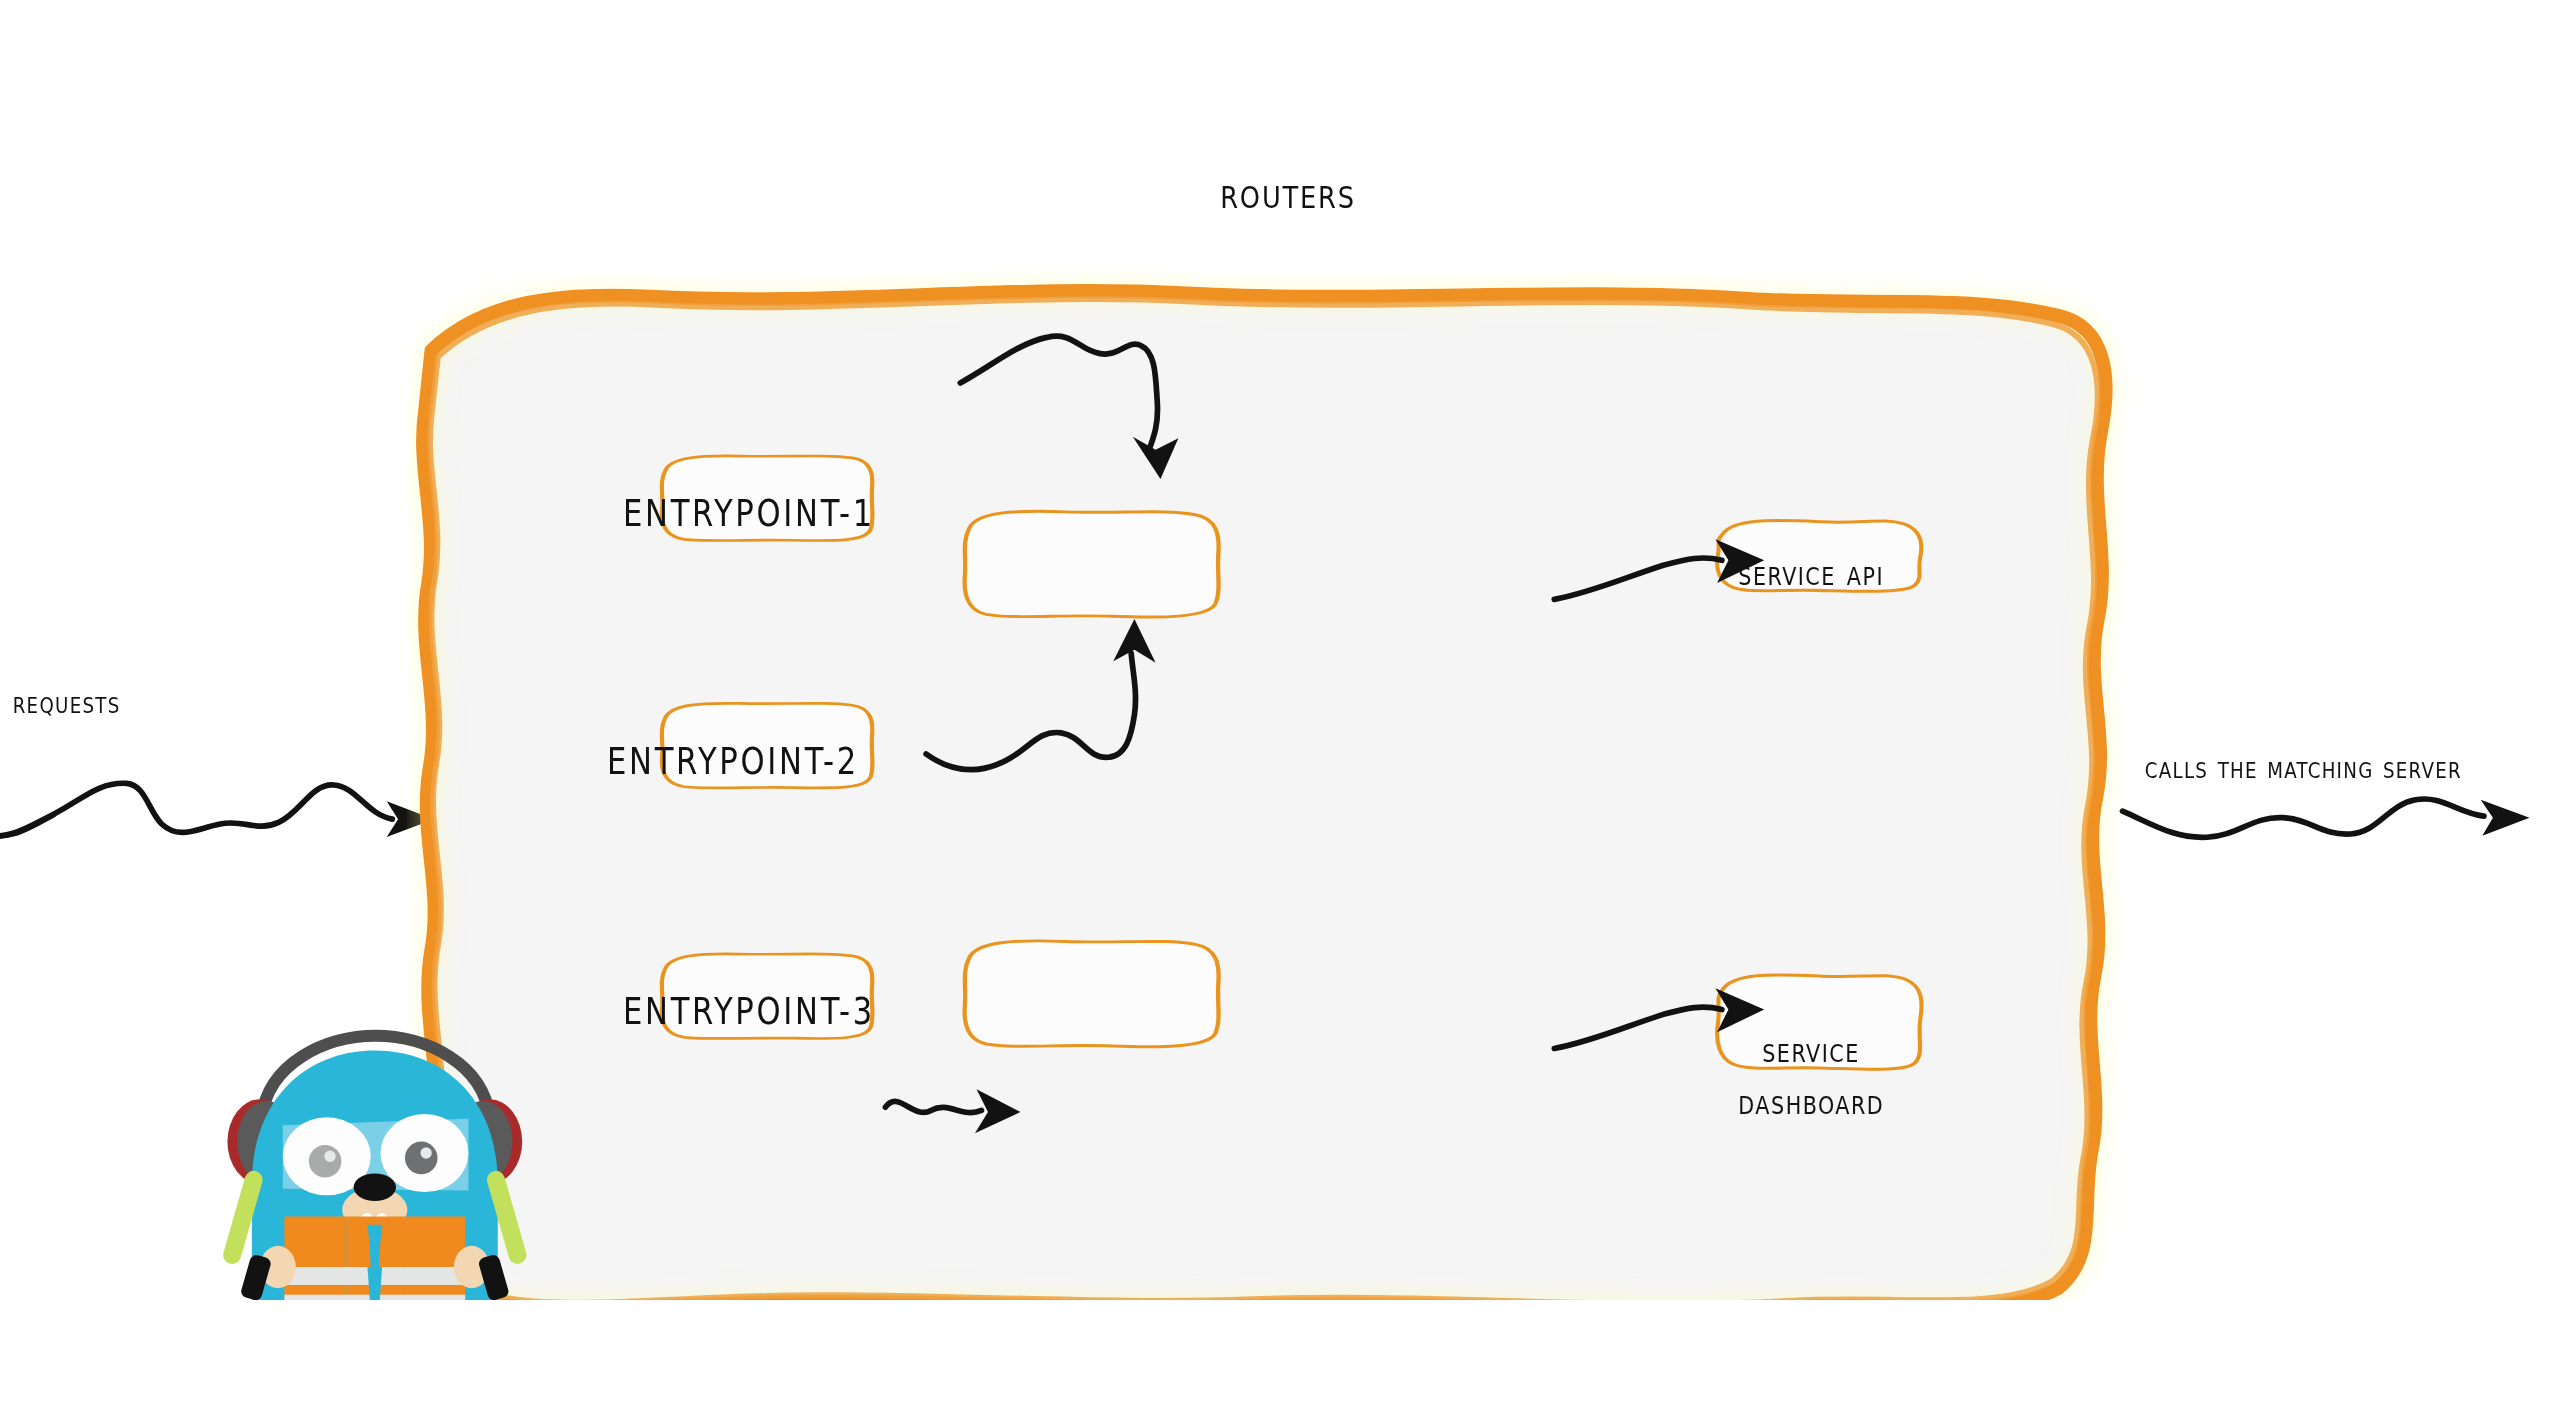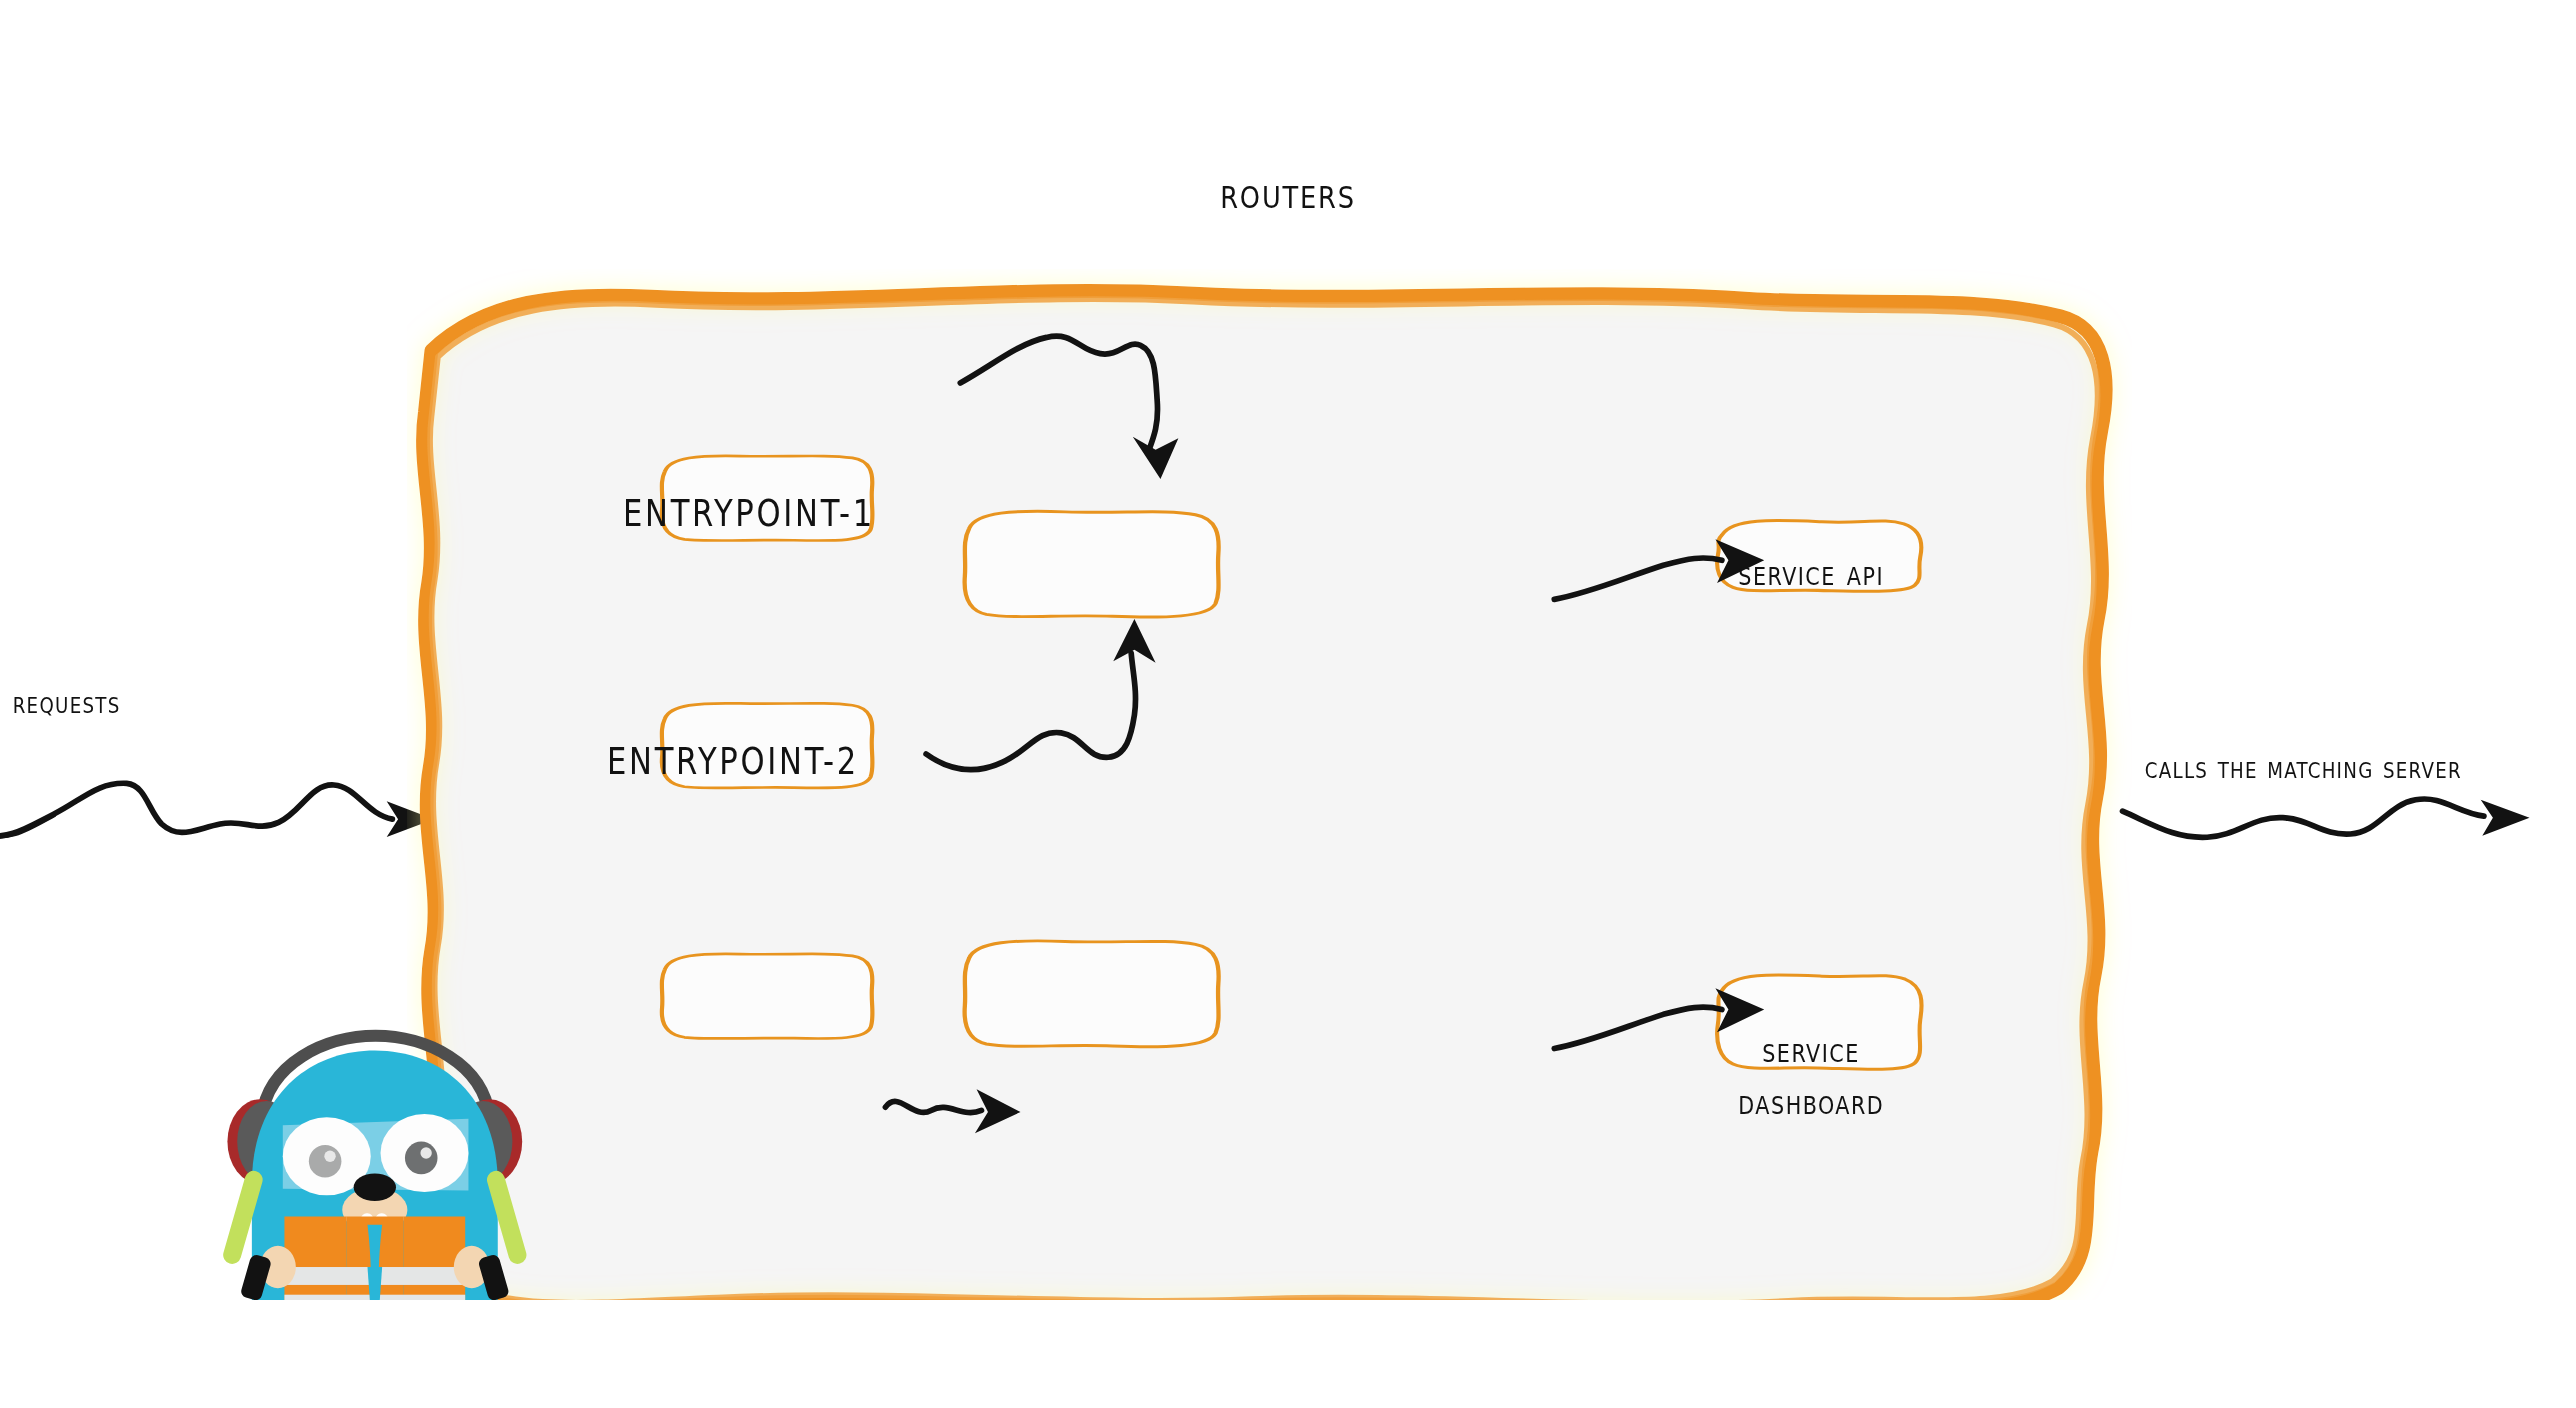--- a/index.html
+++ b/index.html
@@ -217,20 +217,25 @@
         <div class="hand ep-label">entrypoint-1</div>
       </div>
     </div>
 
     <div class="node" style="left:204px; top:435px; width:244px; height:114px;">
       <div class="node-text">
         <div class="hand ep-label">entrypoint-2</div>
       </div>
     </div>
 
+    <div class="node" style="left:220px; top:685px; width:244px; height:114px;">
+      <div class="node-text">
+        <div class="hand ep-label">entrypoint-3</div>
+      </div>
+    </div>
 
 
 
     <div class="node" style="left:1286px; top:259px; width:236px; height:90px;">
       <div class="node-text">
         <div class="hand svc-line sc">Service API</div>
       </div>
     </div>
 
     <div class="node" style="left:1286px; top:706px; width:236px; height:130px;margin-top:36px;">

